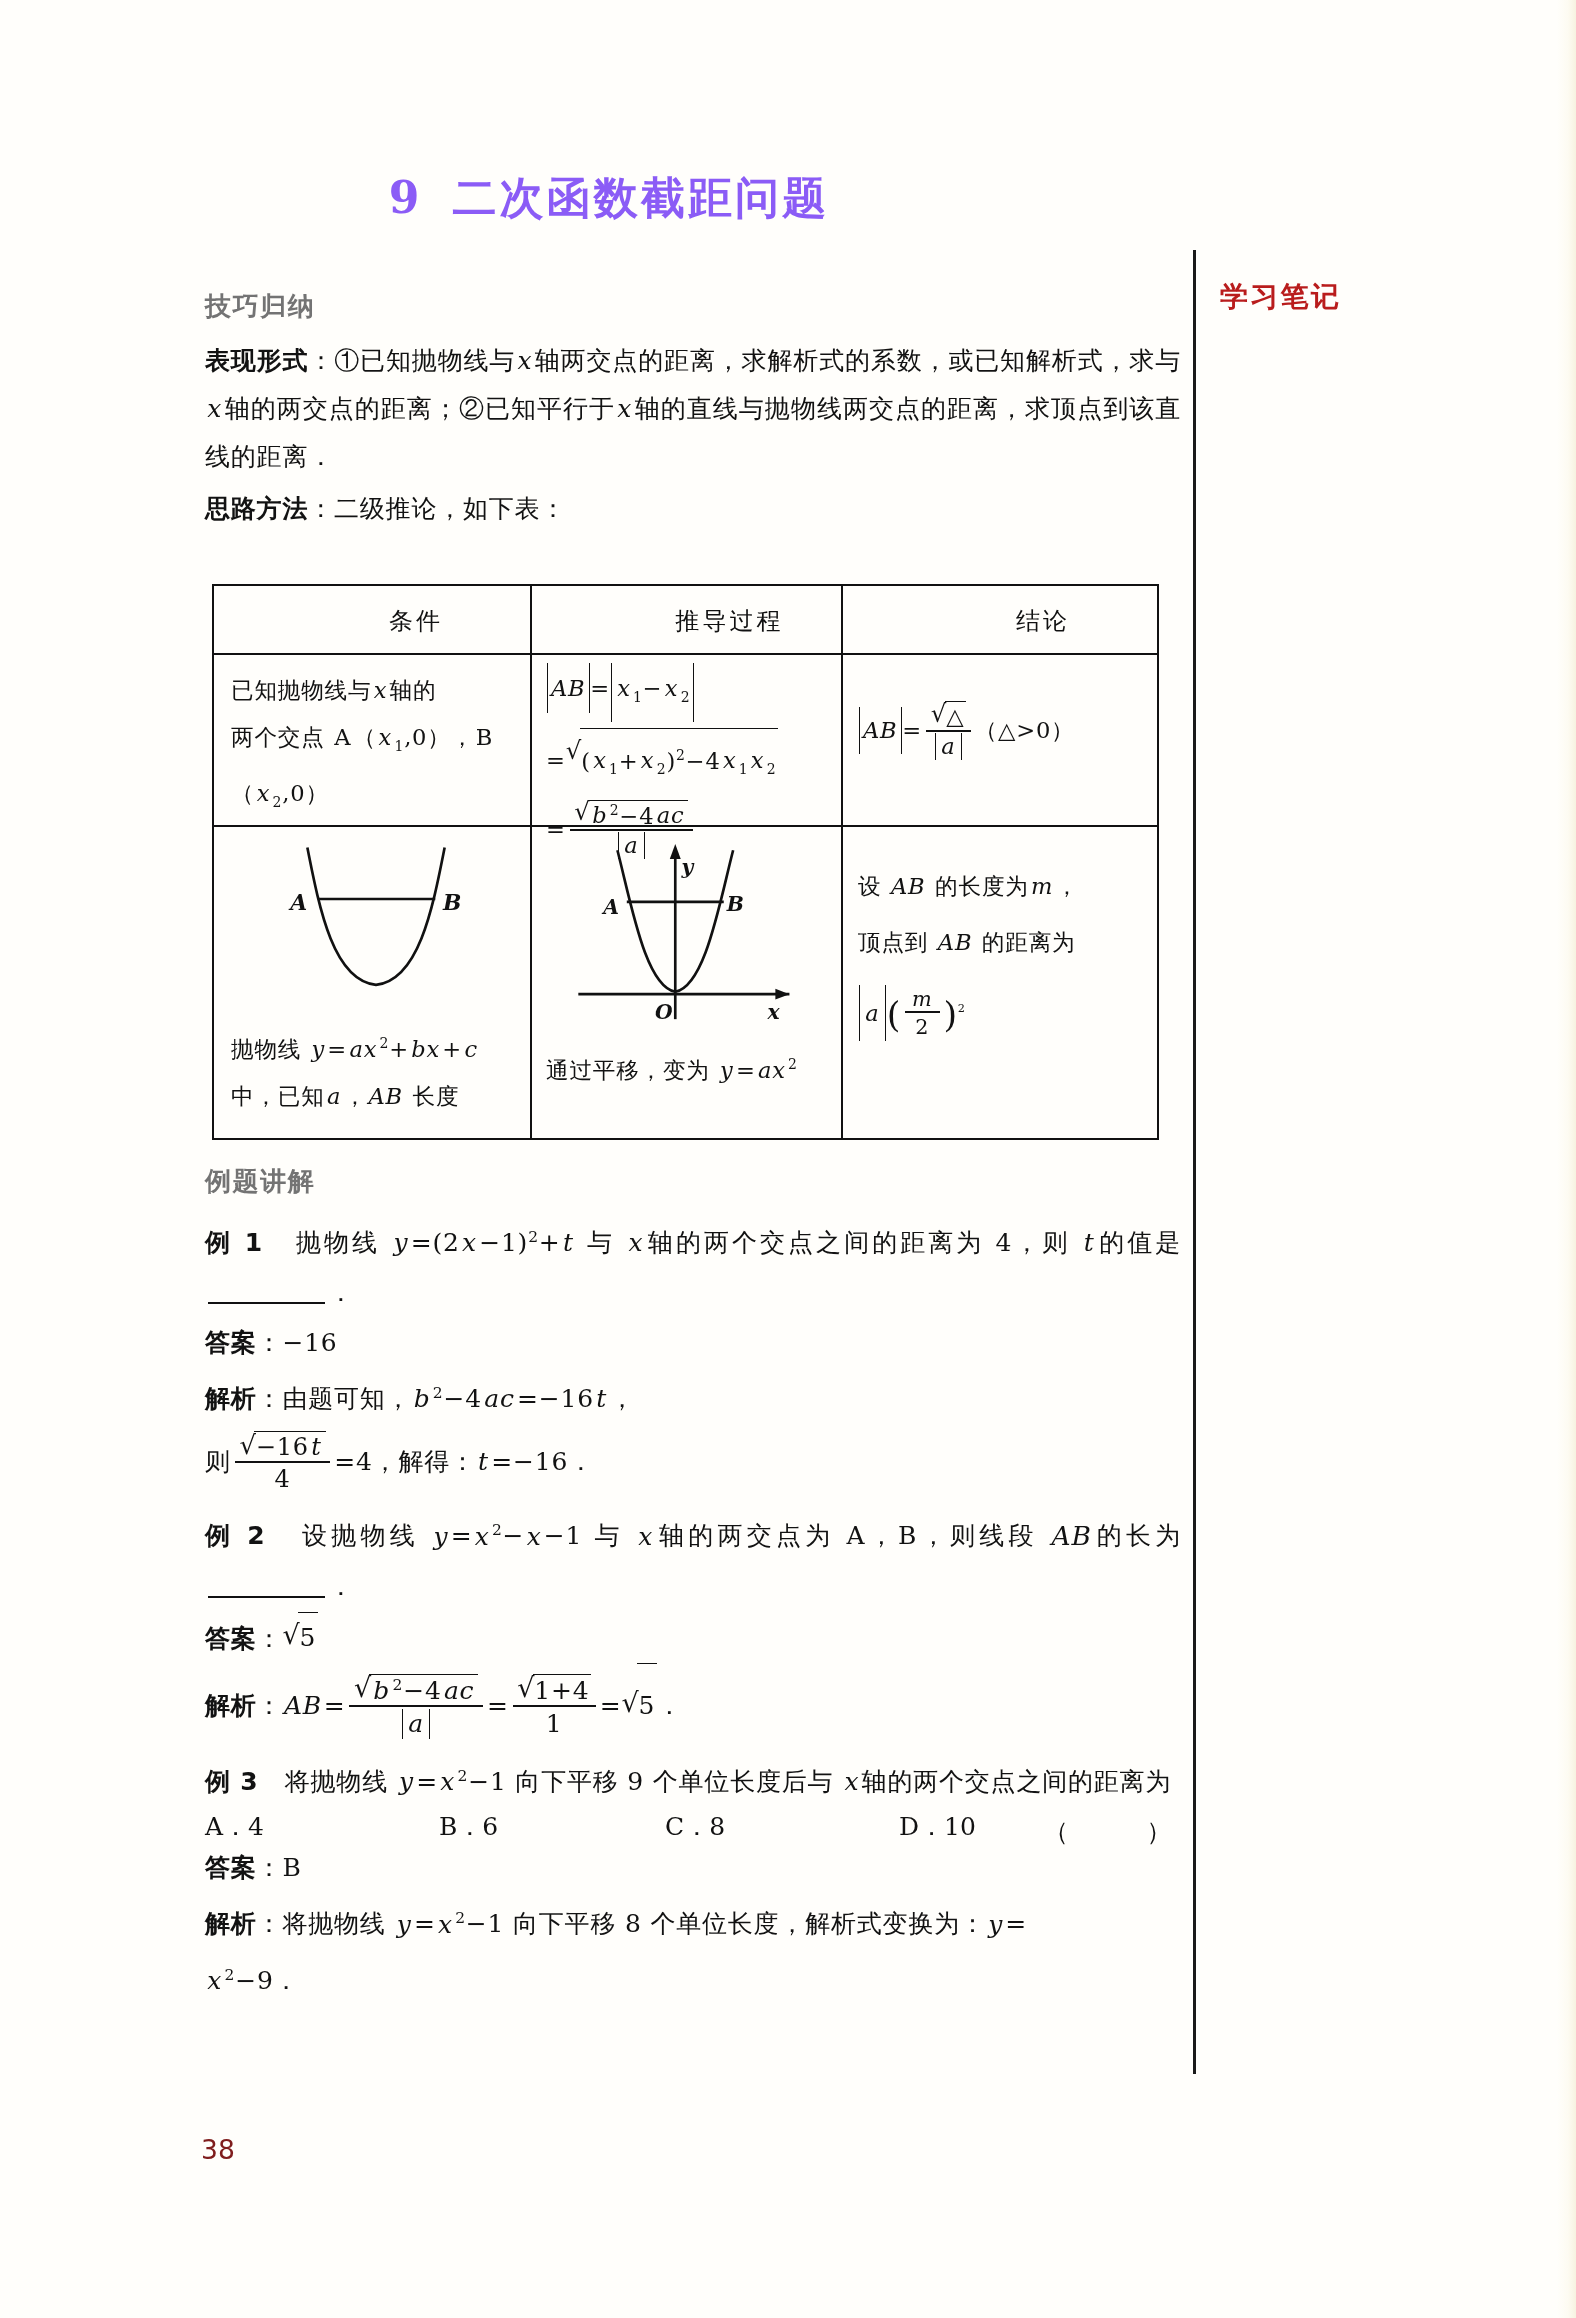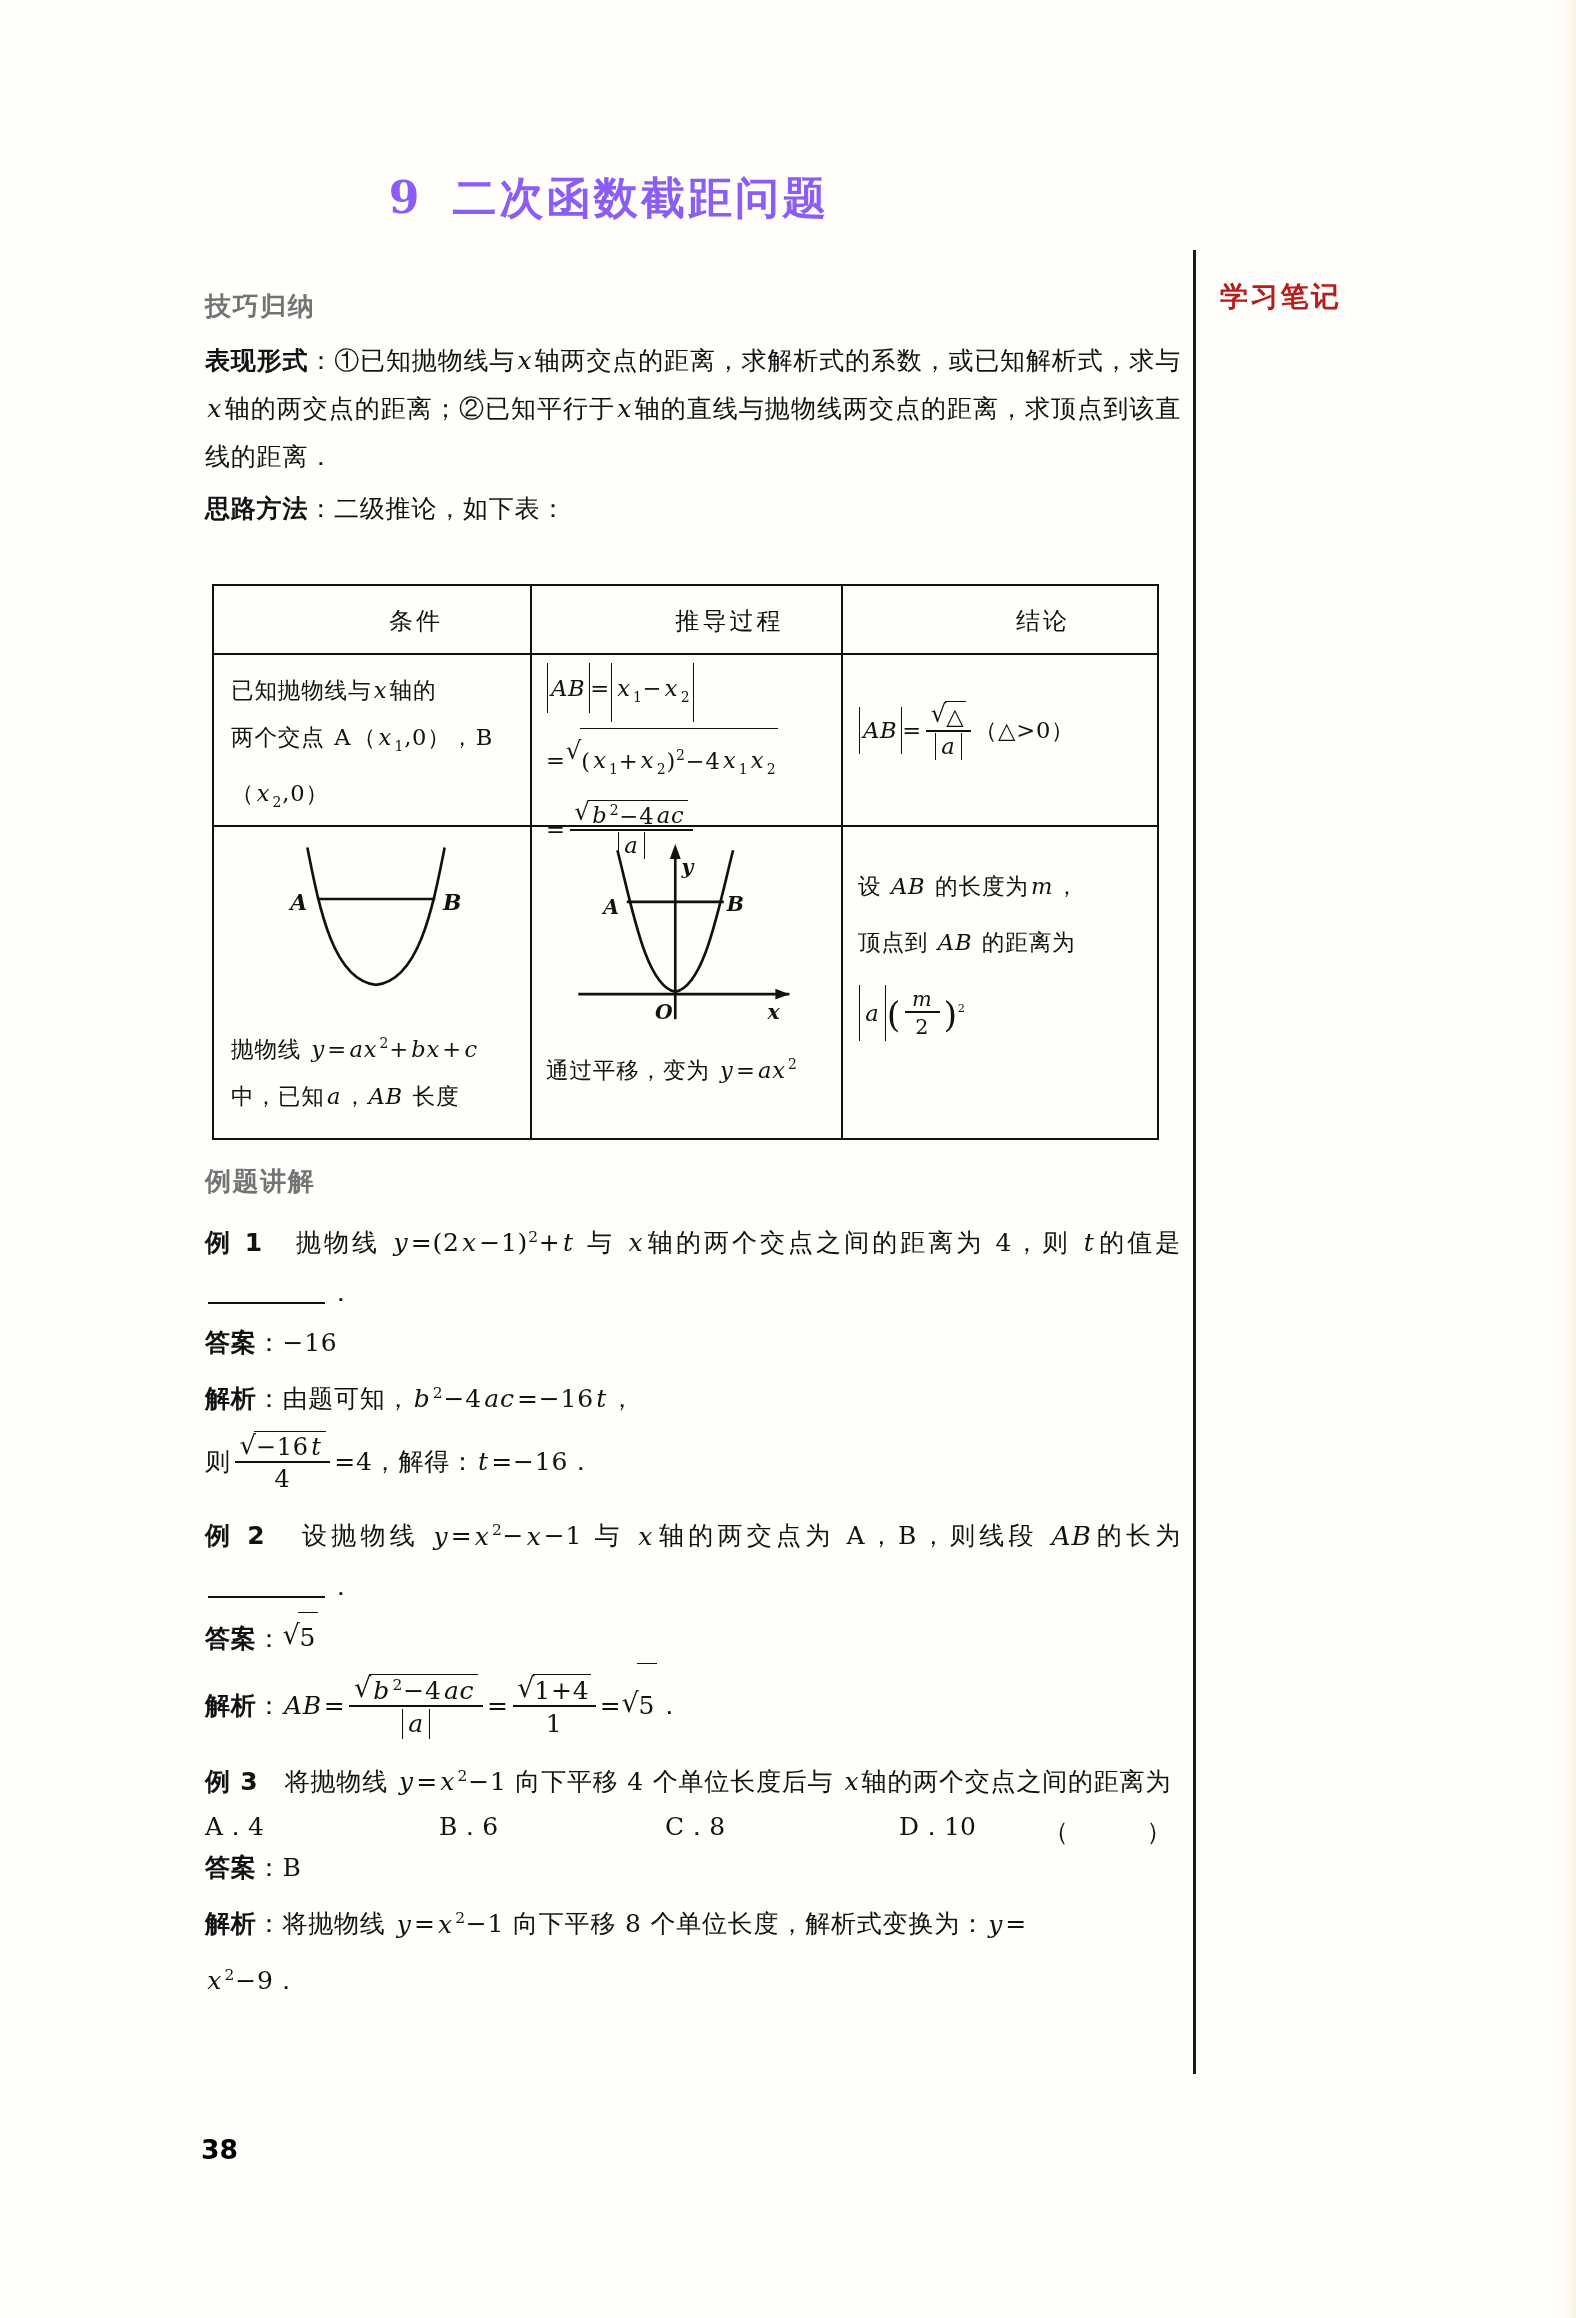--- a/index.html
+++ b/index.html
@@ -94,21 +94,21 @@
   .fig{position:absolute;}
   
   .ex{font-size:25px;line-height:50px;letter-spacing:0.8px;text-align:justify;margin:0;}
   .blank{display:inline-block;width:117px;border-bottom:2.3px solid #111;margin:0 3.1px;vertical-align:-3.1px;height:26.6px;}
   .choices{display:flex;font-size:25px;margin-top:3.1px;}
   .choices > span{display:block;}
   .paren{float:right;font-size:25px;letter-spacing:9.4px;}
   .pageno{
     position:absolute;left:201px;top:2134px;
     font-family:"DejaVu Sans","Liberation Sans",sans-serif;
-    font-weight:bold;font-size:26.6px;color:#000000;
+    font-weight:normal;font-size:26.6px;color:#7f1d1d;
   }
 </style>
 </head>
 <body>
 
 <div class="page">
   <div class="edge-right"></div>
 
   <div class="title">
     <span class="num">9</span><span>二次函数截距问题</span>
@@ -225,21 +225,21 @@
     <p class="ex">
       <span class="lbl">答案</span>：<span class="rad"><span class="rc">5</span></span>
     </p>
     <p class="ex" style="line-height:81px;">
       <span class="lbl">解析</span>：<span class="mr" style="font-style:italic;">AB</span>=<span class="frac"><span class="num"><span class="rad"><span class="rc"><span class="mi">b</span><sup>2</sup>−4<span class="mi">ac</span></span></span></span><span class="den"><span class="abs"><span class="mi">a</span></span></span></span>=<span class="frac"><span class="num"><span class="rad"><span class="rc">1+4</span></span></span><span class="den">1</span></span>=<span class="rad"><span class="rc">5</span></span>．
     </p>
 
     <p class="ex" style="margin-top:4.7px;">
       <span class="lbl">例 3</span>&nbsp;&nbsp;&nbsp;<span>将抛物线</span>
       <span class="mi">y</span>=<span class="mi">x</span><sup>2</sup>−1
-      <span>向下平移 4 个单位长度后与</span>
+      <span>向下平移 9 个单位长度后与</span>
       <span class="mi">x</span><span>轴的两个交点之间的距离为</span>
       <span class="paren">（　　）</span>
     </p>
     <div class="choices">
       <span style="width:234px;">A．4</span>
       <span style="width:226px;">B．6</span>
       <span style="width:234px;">C．8</span>
       <span>D．10</span>
     </div>
     <p class="ex">

